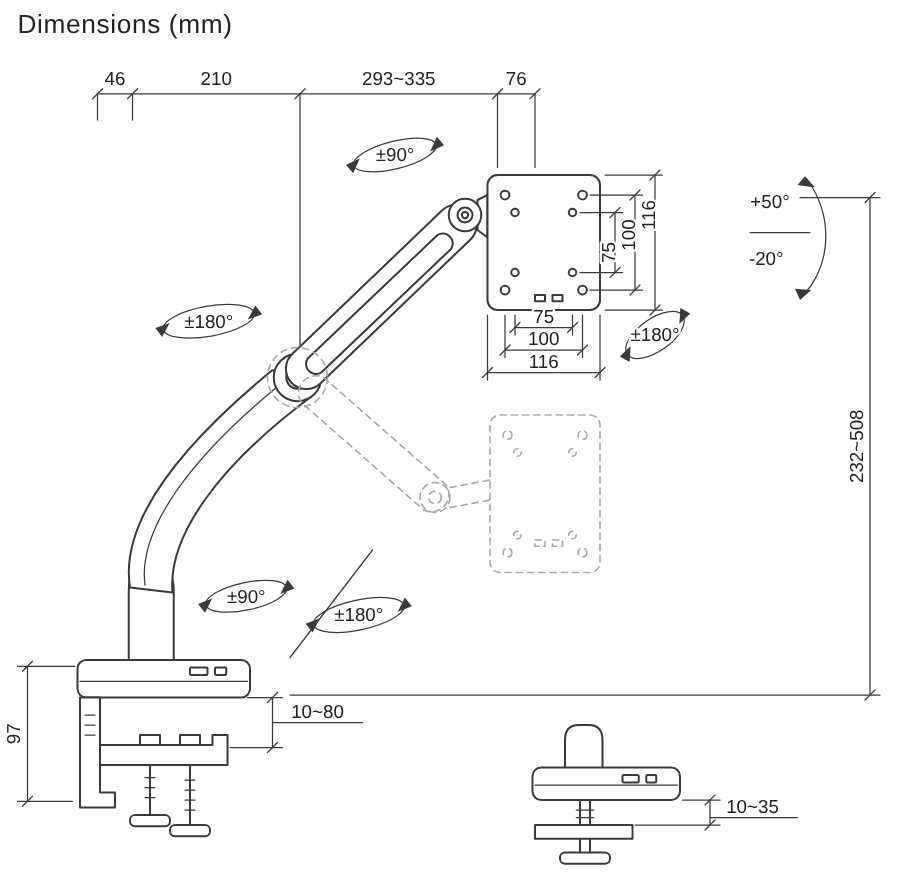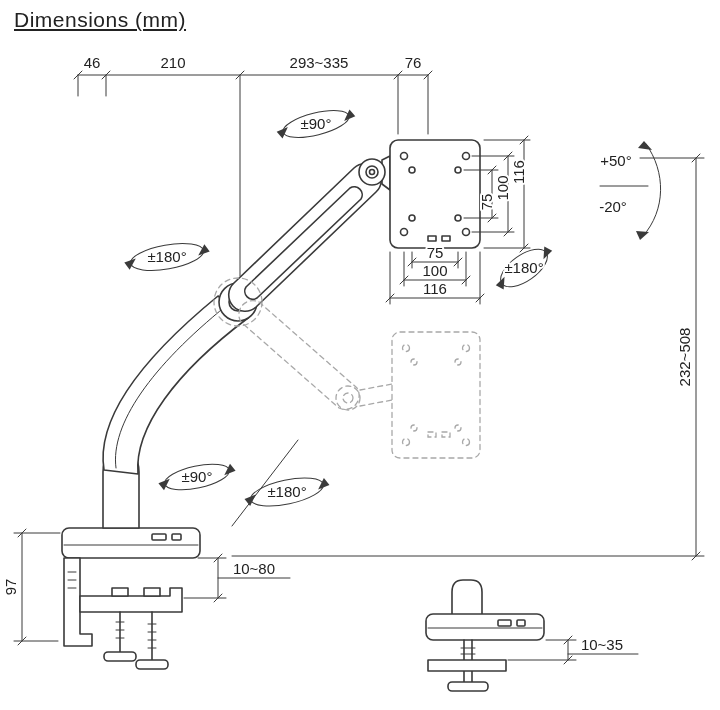--- a/index.html
+++ b/index.html
@@ -1,19 +1,19 @@
 <!DOCTYPE html>
 <html style="--line: #3a3a3a; --ghost: #a8a8a8; --text: #222222;"><head>
 <meta charset="utf-8">
 <style>
   html,body{margin:0;padding:0;background:#fff;}
   .canvas{position:relative;width:720px;height:710px;background:#fff;overflow:hidden;
           font-family:"Liberation Sans",sans-serif;}
   .title{position:absolute;left:14px;top:8px;font-size:21px;color:var(--text,#222);
-         letter-spacing:.5px;text-decoration:underline;}
+         letter-spacing:.5px;}
   svg{position:absolute;left:0;top:0;}
   .ln  {fill:none;stroke:var(--line,#3a3a3a);stroke-width:1.6;stroke-linecap:round;stroke-linejoin:round;}
   .lnf {fill:#ffffff;stroke:var(--line,#3a3a3a);stroke-width:1.6;stroke-linejoin:round;}
   .dim {fill:none;stroke:var(--line,#3a3a3a);stroke-width:1;stroke-linecap:round;}
   .gst {fill:none;stroke:var(--ghost,#a8a8a8);stroke-width:1.3;stroke-dasharray:5 4;stroke-linecap:round;}
   .arr {fill:var(--line,#3a3a3a);stroke:none;}
   text.lbl{font-family:"Liberation Sans",sans-serif;font-size:15px;fill:var(--text,#222);
            paint-order:stroke;stroke:#ffffff;stroke-width:4px;stroke-linejoin:round;}
 </style>
 </head>

